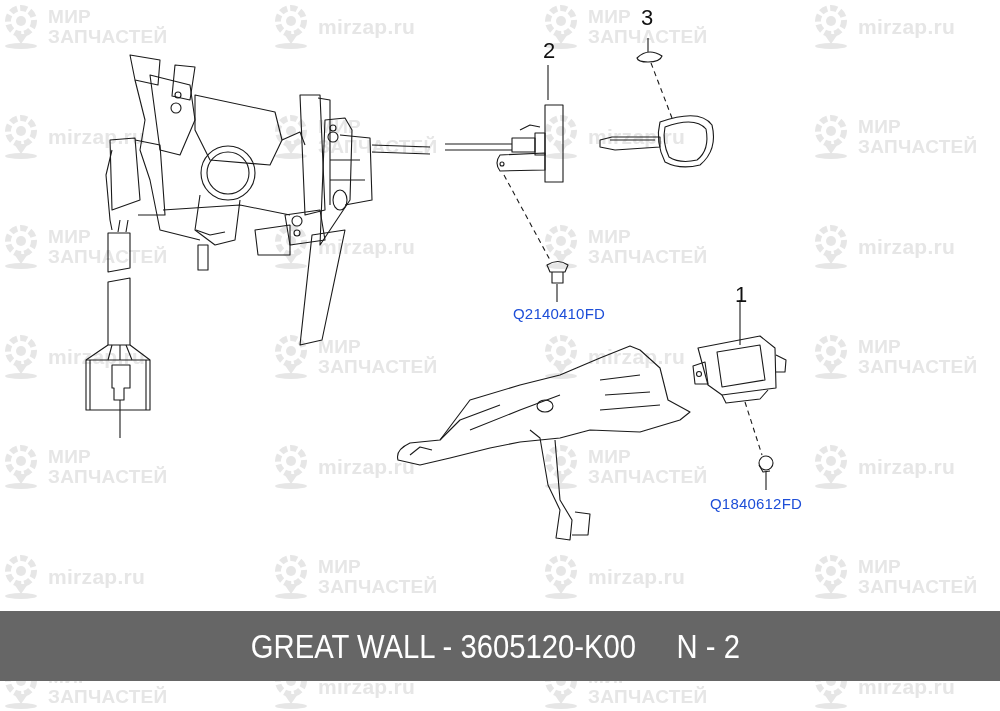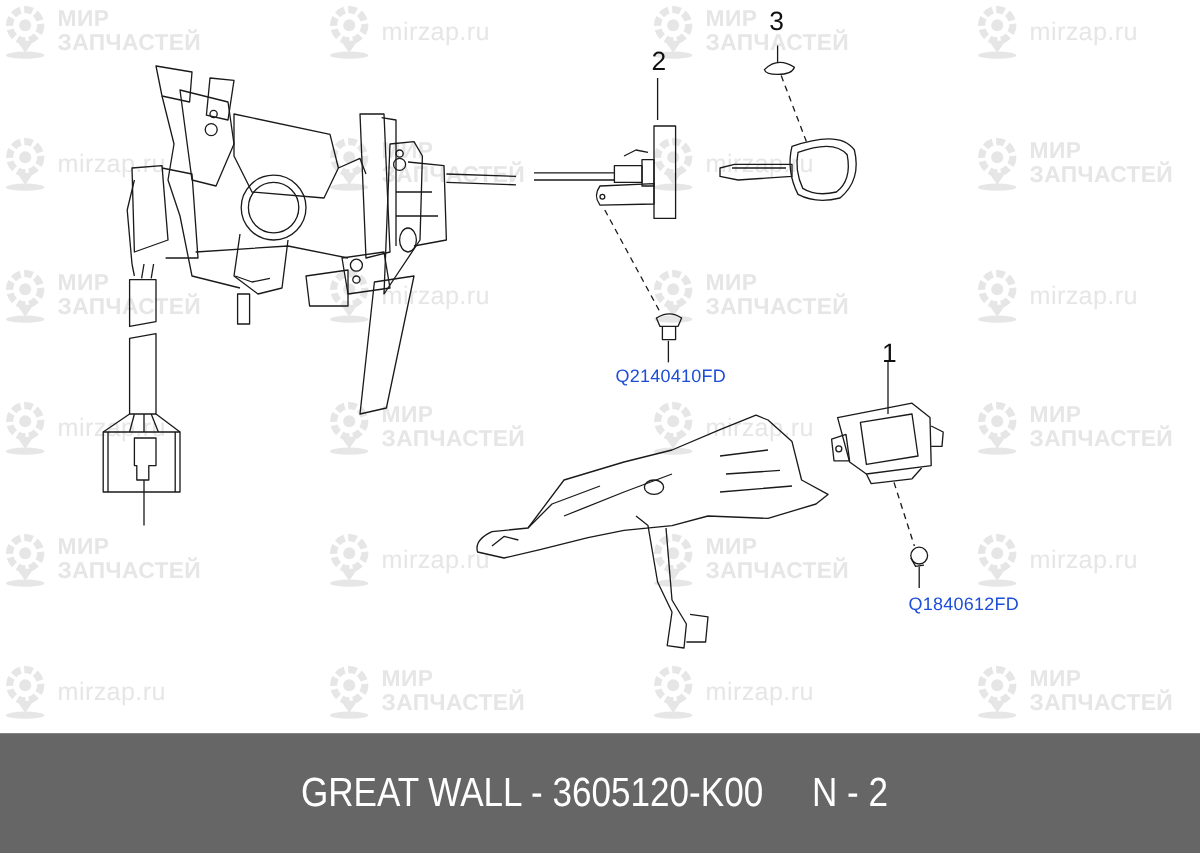--- a/index.html
+++ b/index.html
@@ -8,30 +8,30 @@
     background: #ffffff;
     font-family: "Liberation Sans", sans-serif;
   }
   .canvas { position: absolute; left: 0; top: 0; width: 1000px; height: 611px; }
   .wm {
     position: absolute; display: flex; align-items: center; gap: 6px;
     color: #e6e6e6; pointer-events: none;
   }
   .wm .pin { width: 42px; height: 46px; }
   .wm .wm-text { font-weight: bold; font-size: 19px; line-height: 20px; letter-spacing: 0.3px; }
-  .wm .wm-text.single { font-size: 21px; font-weight: normal; }
+  .wm .wm-text.single { font-size: 21px; font-weight: bold; }
   .drawing { position: absolute; left: 0; top: 0; }
   .callout {
     position: absolute; font-size: 22px; color: #111; line-height: 22px;
   }
   .partno {
     position: absolute; font-size: 15px; color: #1d4ed8; letter-spacing: 0.2px;
   }
   .footer {
-    position: absolute; left: 0; top: 611px; width: 1000px; height: 100px;
+    position: absolute; left: 0; top: 611px; width: 1000px; height: 70px;
     background: #666666; display: flex; align-items: center; justify-content: center;
   }
   .footer-title {
     color: #ffffff; font-size: 34px; letter-spacing: 0px; white-space: pre;
     transform: scaleX(0.86); margin-left: -10px;
   }
 </style>
 </head>
 <body>
 
@@ -435,18 +435,18 @@
       <path d="M575 512 L590 514 L588 535 L572 535"></path>
       <path d="M410 455 L420 447 L432 450"></path>
     </g>
   </svg>
 
   <div class="callout" style="left:735px;top:284px;">1</div>
   <div class="callout" style="left:543px;top:40px;">2</div>
   <div class="callout" style="left:641px;top:7px;">3</div>
 
   <div class="partno" style="left:513px;top:305px;">Q2140410FD</div>
-  <div class="partno" style="left:710px;top:495px;margin-left:47px;">Q1840612FD</div>
+  <div class="partno" style="left:710px;top:495px;">Q1840612FD</div>
 </div>
 
 <div class="footer">
   <div class="footer-title">GREAT WALL - 3605120-K00     N - 2</div>
 </div>
 
 </body></html>

